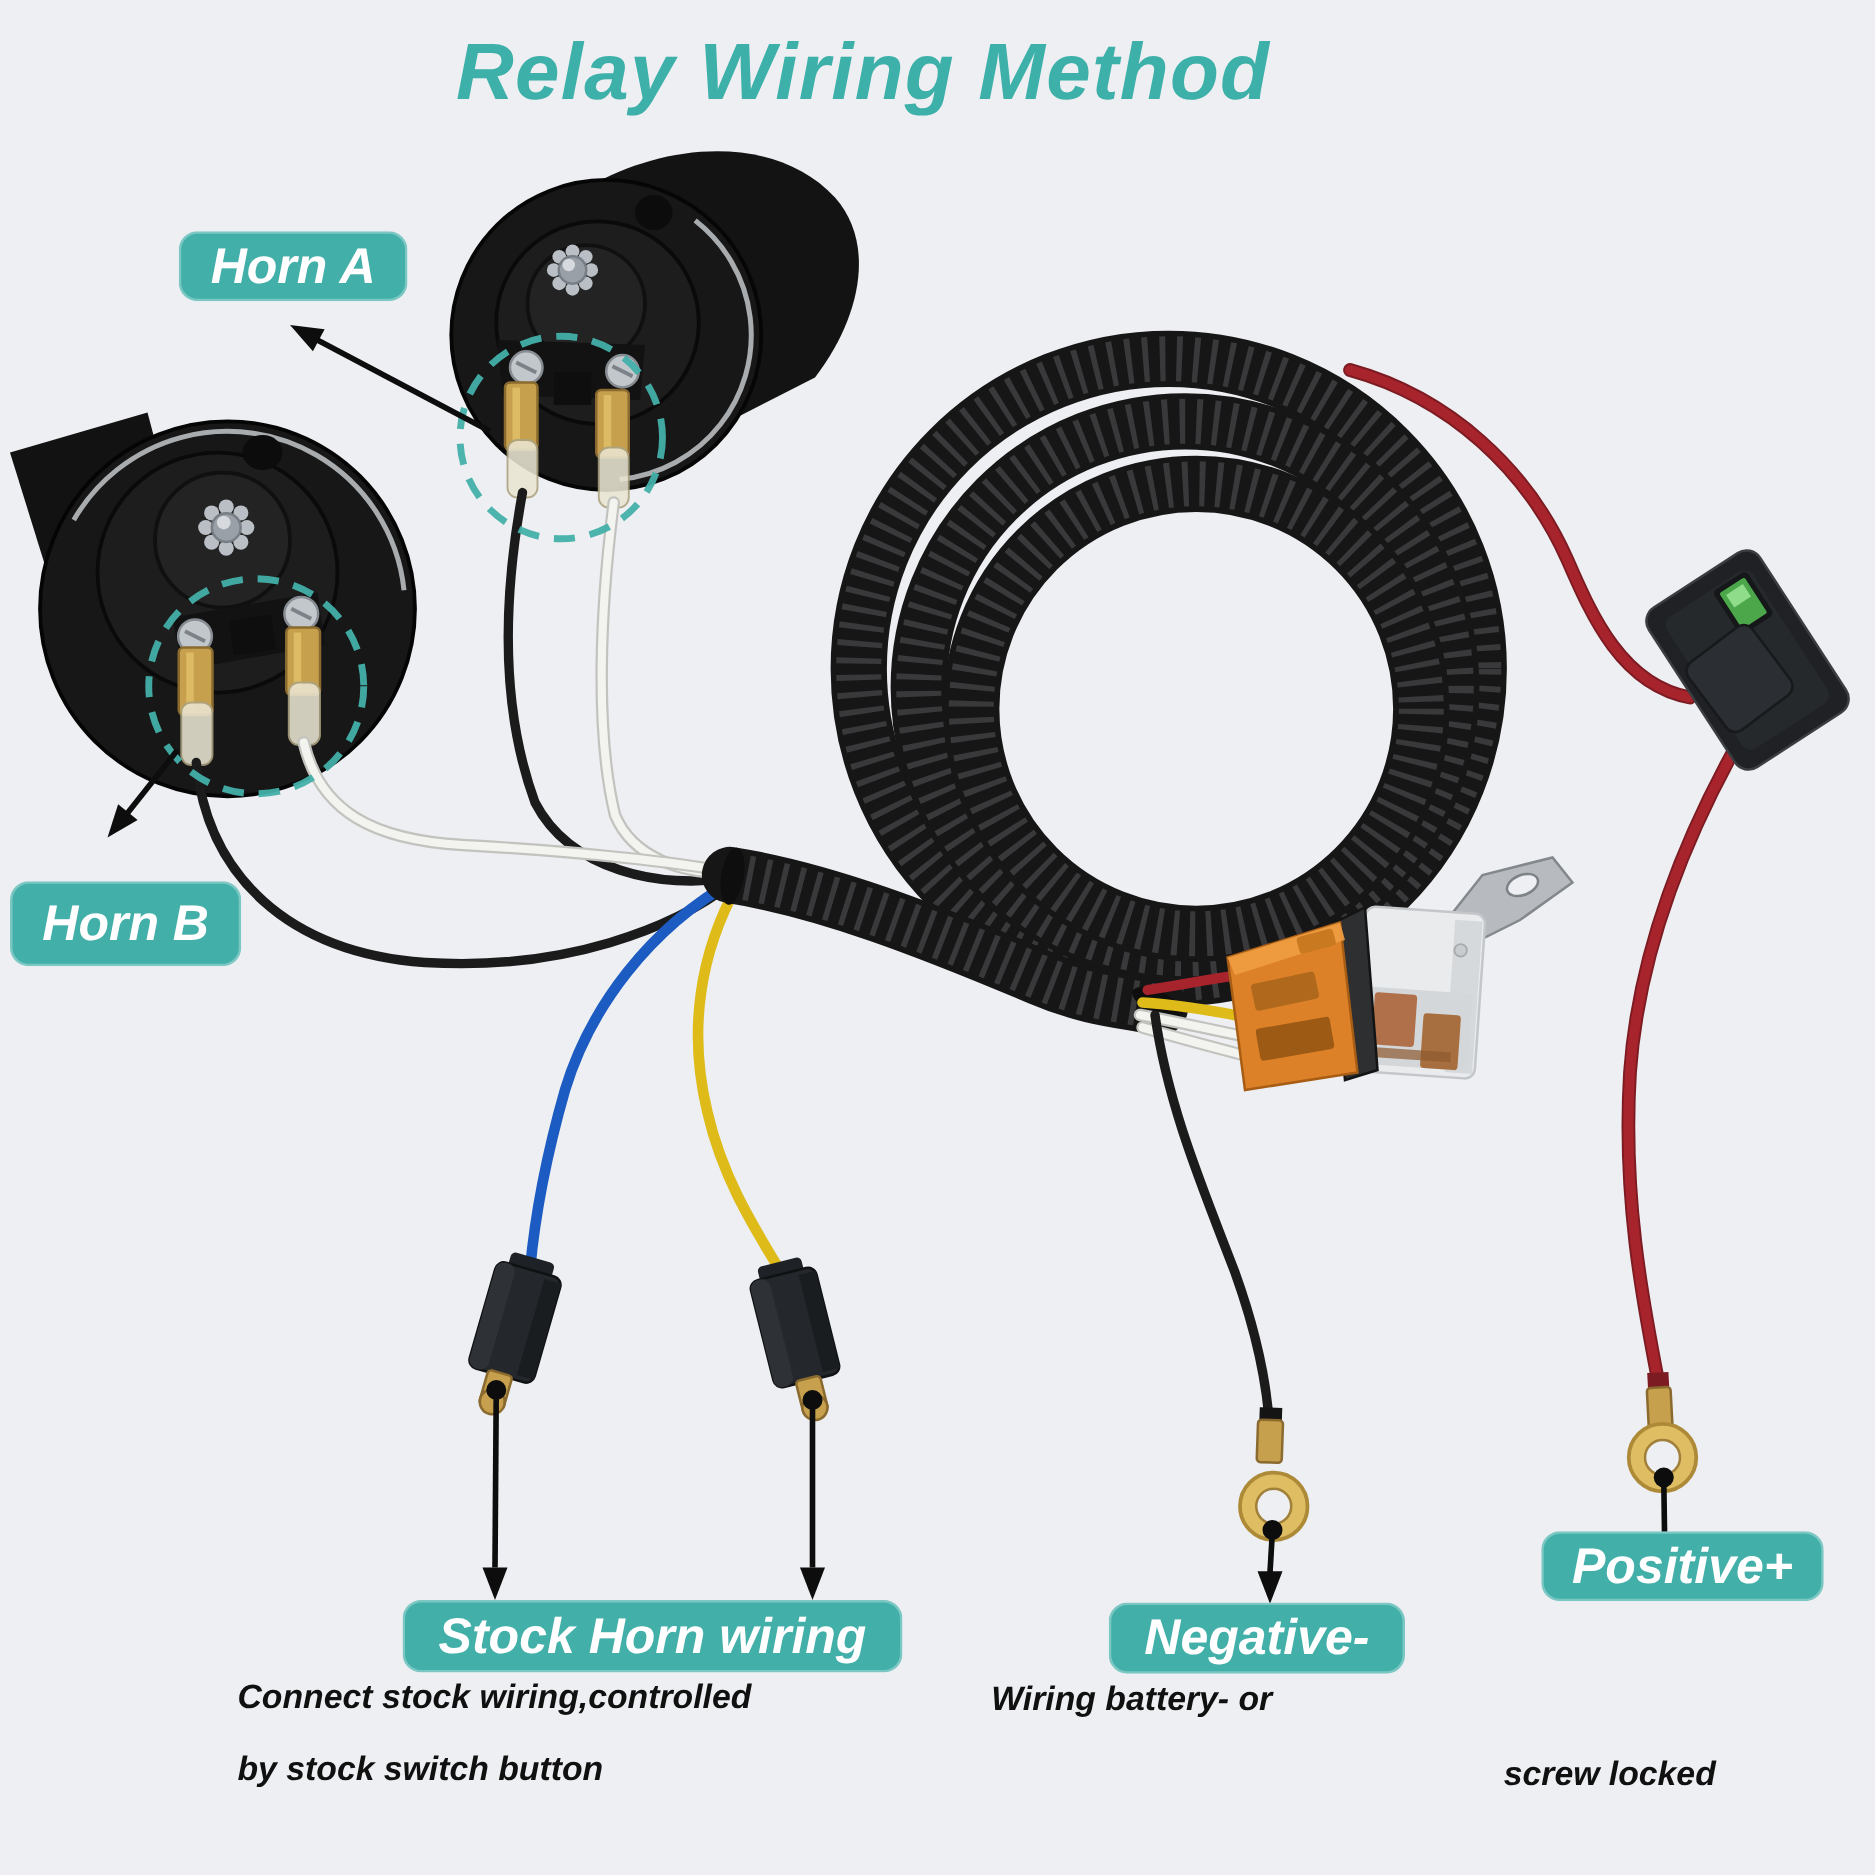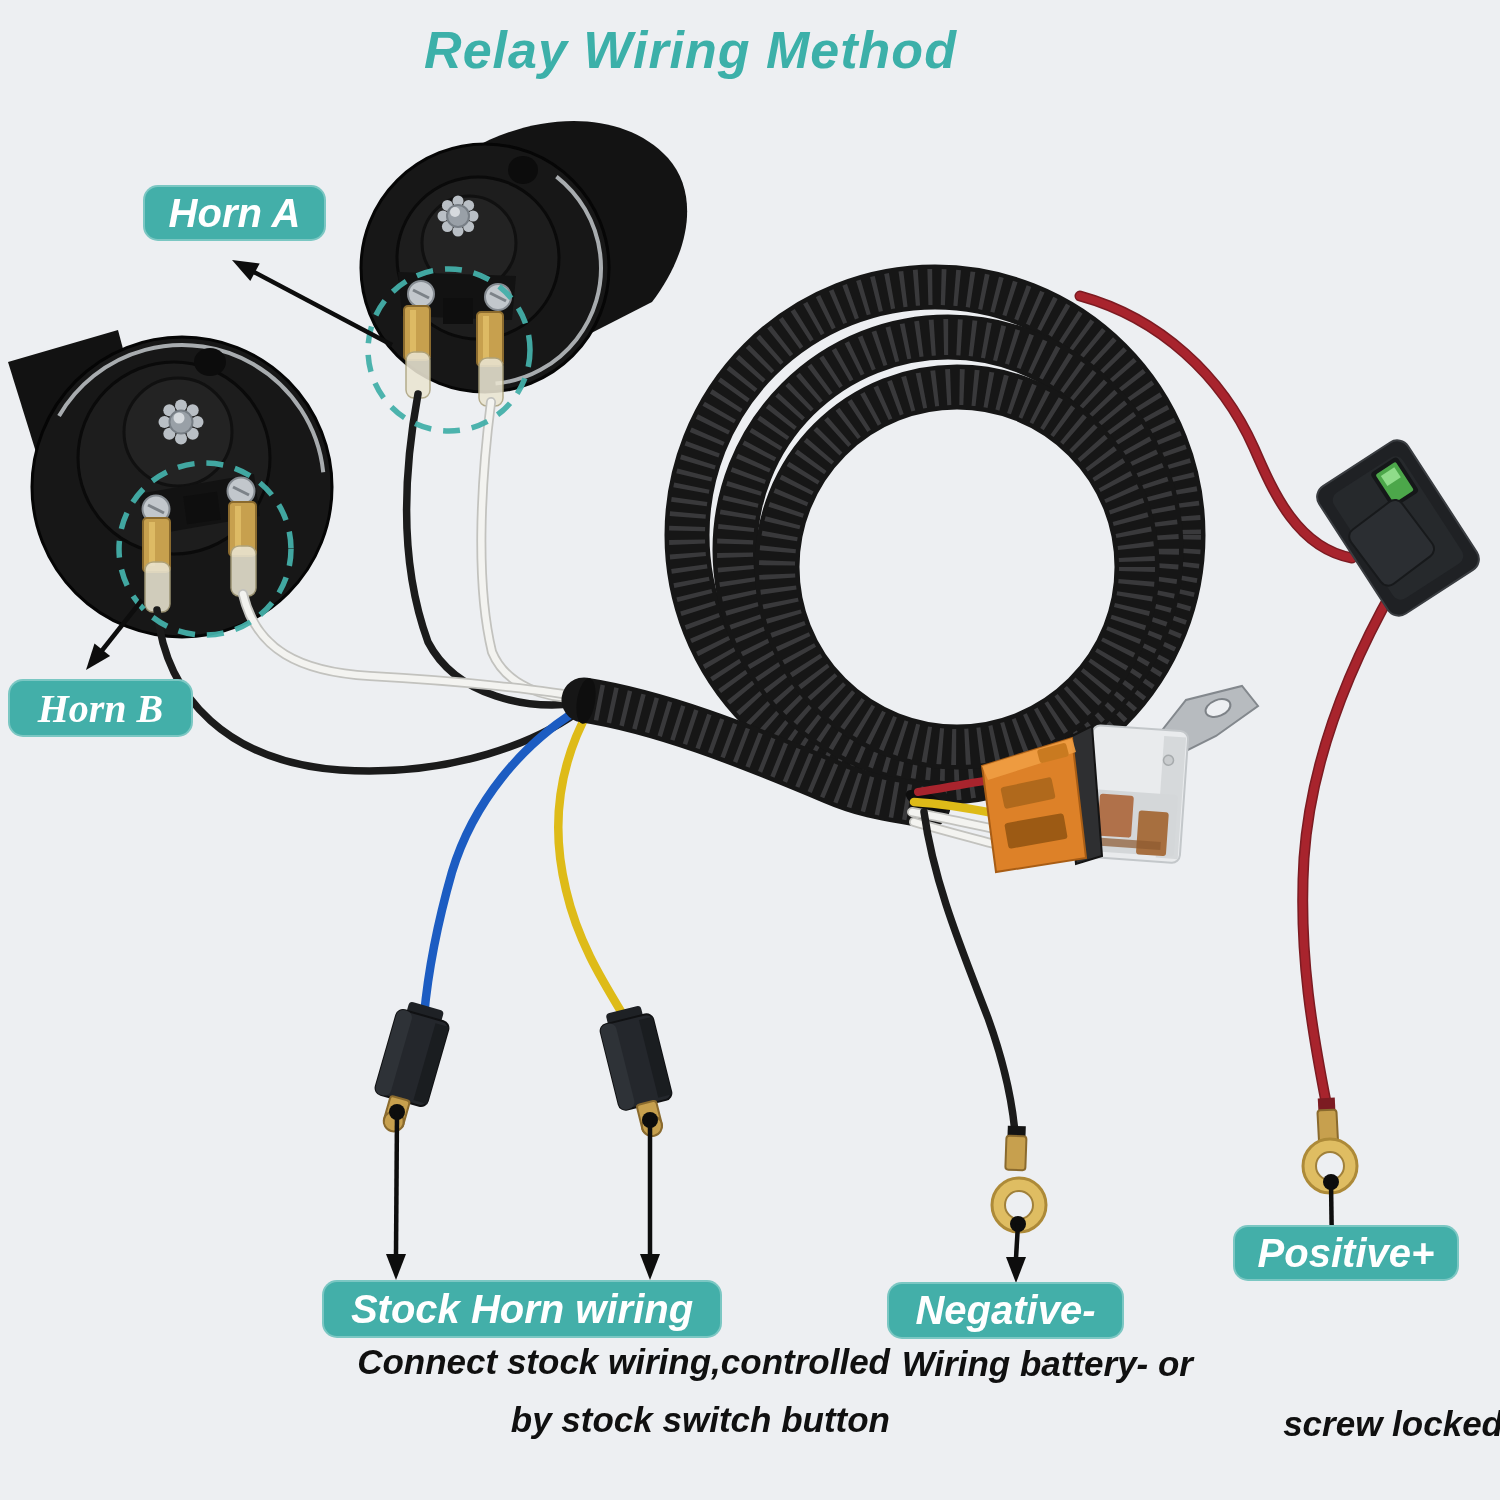--- a/index.html
+++ b/index.html
@@ -5,36 +5,36 @@
   html,body{margin:0;padding:0;}
   body{background:#dfe1e5;}
   .stage{
     position:relative;width:1500px;height:1500px;overflow:hidden;
     background:var(--c-background,#edeff2);
     font-family:"Liberation Sans",sans-serif;
   }
   .stage svg{position:absolute;left:0;top:0;}
   .page-title{
     position:absolute;left:0;top:22px;width:1381px;text-align:center;
-    font-size:52px;line-height:1.1;font-weight:bold;font-style:italic;
+    font-size:64px;line-height:1.1;font-weight:bold;font-style:italic;
     color:var(--c-title_teal,#3cb0a9);letter-spacing:1px;white-space:nowrap;
   }
   .tag{
     position:absolute;display:flex;align-items:center;justify-content:center;
     background:var(--c-teal_accent,#43afa9);color:var(--c-label_text,#fff);
     font-weight:bold;font-style:italic;font-size:40px;border-radius:15px;
     border:2px solid rgba(255,255,255,0.30);box-sizing:border-box;white-space:nowrap;
   }
   .tag-horn-a{left:143px;top:185px;width:183px;height:56px;}
-  .tag-horn-b{left:8px;top:679px;width:185px;height:58px;font-family:Liberation Serif, serif;}
+  .tag-horn-b{left:8px;top:705px;width:185px;height:68px;}
   .tag-stock{left:322px;top:1280px;width:400px;height:58px;}
   .tag-neg{left:887px;top:1282px;width:237px;height:57px;}
   .tag-pos{left:1233px;top:1225px;width:226px;height:56px;}
   .note{
-    position:absolute;text-align:right;font-size:35px;font-style:italic;font-weight:bold;
+    position:absolute;text-align:left;font-size:27px;font-style:italic;font-weight:bold;
     color:var(--c-note_text,#101010);white-space:nowrap;
   }
   .note-stock-1{left:190px;top:1342px;width:700px;}
   .note-stock-2{left:190px;top:1400px;width:700px;}
   .note-neg-1{left:793px;top:1344px;width:400px;}
   .note-neg-2{left:818px;top:1402px;width:400px;}
   .note-pos-1{left:1200px;top:1344px;width:300px;}
   .note-pos-2{left:1203px;top:1404px;width:300px;}
 
   

